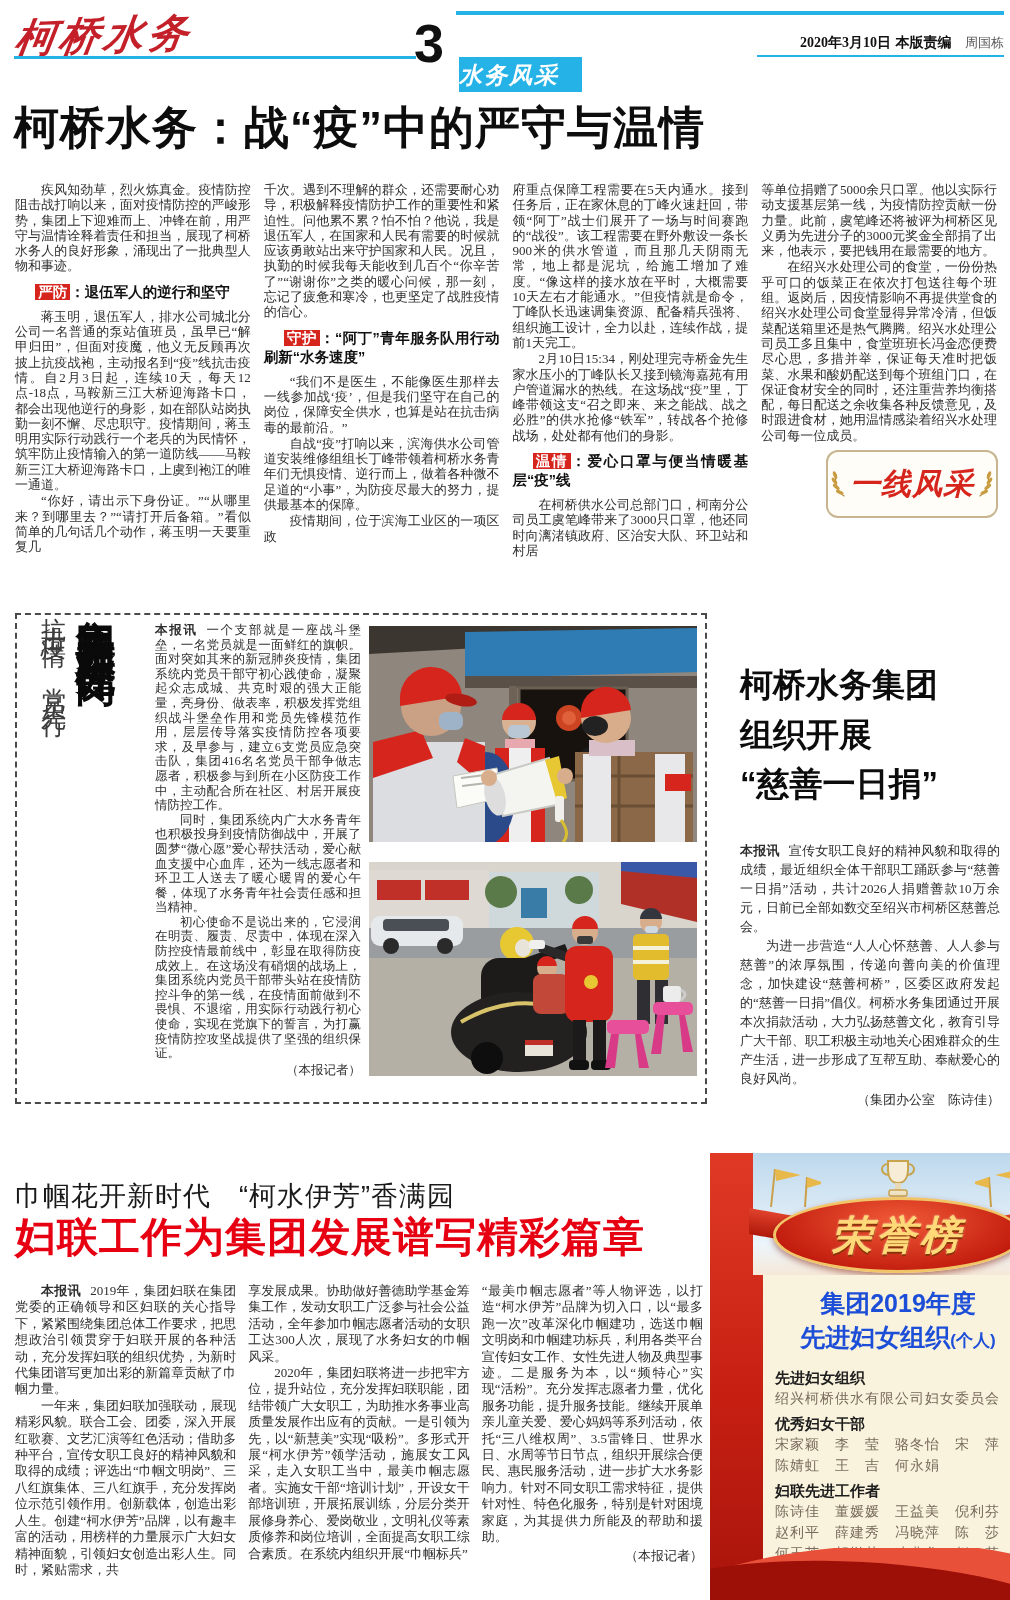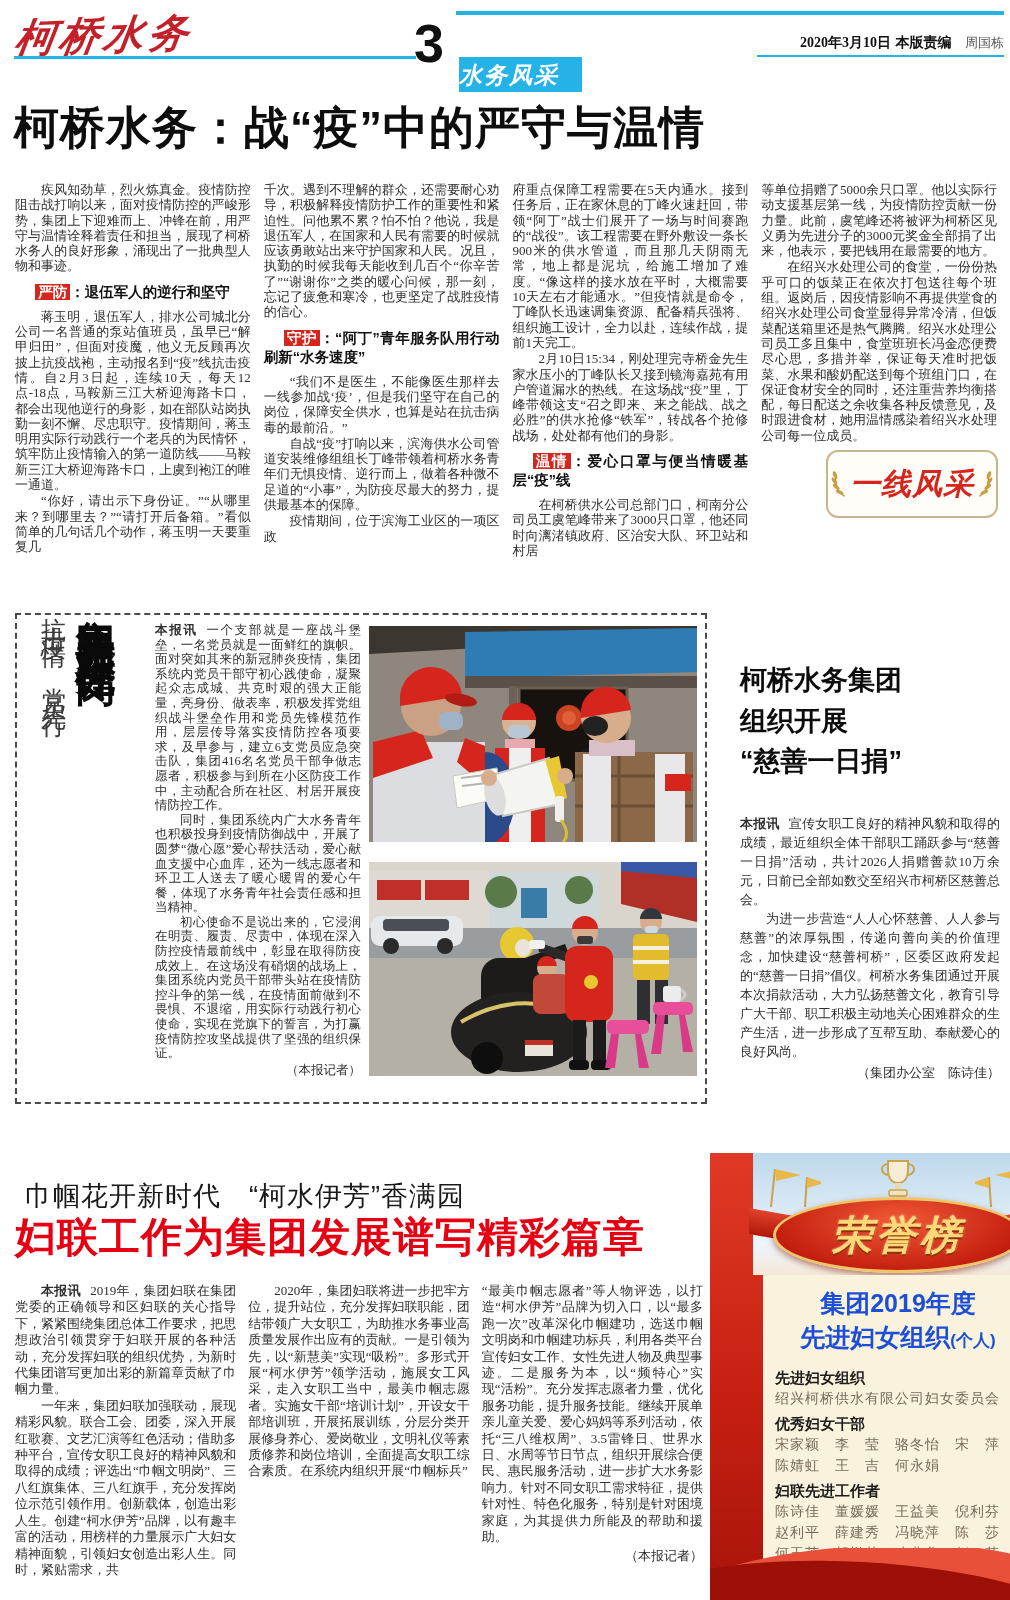--- a/index.html
+++ b/index.html
@@ -48,26 +48,26 @@
          text-align:justify;color:#2e2e2e;}
   .party-text p{margin:0;}
   .lead{font-weight:700;font-family:"Liberation Sans","DejaVu Sans",sans-serif;margin-right:0.7em;}
   .byline{text-align:right;margin-top:2px !important;}
   .photos{position:absolute;left:352px;top:11px;width:328px;}
   .photo{width:328px;overflow:hidden;background:#888;}
   .photo+.photo{margin-top:20px;}
   .photo svg{display:block;}
   
   .charity{position:absolute;left:740px;top:660px;width:260px;}
-  .charity-title{font-size:27px;font-weight:800;line-height:1.5;color:#0c0c0c;
+  .charity-title{font-size:33px;font-weight:800;line-height:1.5;color:#0c0c0c;
                  font-family:"Liberation Sans","DejaVu Sans",sans-serif;margin-bottom:32px;}
   .charity-body{font-size:13px;line-height:19px;text-align:justify;color:#2e2e2e;}
   .charity-body p{margin:0;}
   
-  .kicker{position:absolute;left:25px;top:1178px;font-size:27px;color:#1a1a1a;letter-spacing:1px;
+  .kicker{position:absolute;left:15px;top:1178px;font-size:27px;color:#1a1a1a;letter-spacing:1px;
           font-family:"Liberation Sans","DejaVu Sans",sans-serif;font-weight:500;text-align:center;}
   .red-head{position:absolute;left:15px;top:1210px;font-size:41px;font-weight:900;color:#e60012;
           font-family:"Liberation Sans","DejaVu Sans",sans-serif;letter-spacing:1px;}
   .womencols{position:absolute;left:15px;top:1283px;width:688px;height:317px;display:flex;gap:12px;}
   .wcol{flex:1;font-size:13px;line-height:16.4px;text-align:justify;color:#2e2e2e;}
   .wcol p{margin:0;}
   
   .honor{position:absolute;left:710px;top:1153px;width:290px;height:447px;overflow:hidden;
          background:linear-gradient(180deg,#e03a26 0%,#c61f12 55%,#a8140b 100%);padding-left:43px;}
   .hb-sky{position:relative;height:122px;background:linear-gradient(180deg,#bdd8ec,#ecf5fb 75%,#f6e8d8);}
@@ -319,20 +319,21 @@
 
   <div class="kicker">巾帼花开新时代　“柯水伊芳”香满园</div>
   <div class="red-head">妇联工作为集团发展谱写精彩篇章</div>
 
   <div class="womencols">
     <div class="wcol">
       <p class="ind"><span class="lead">本报讯</span><span>2019年，集团妇联在集团党委的正确领导和区妇联的关心指导下，紧紧围绕集团总体工作要求，把思想政治引领贯穿于妇联开展的各种活动，充分发挥妇联的组织优势，为新时代集团谱写更加出彩的新篇章贡献了巾帼力量。</span></p>
       <p class="ind">一年来，集团妇联加强联动，展现精彩风貌。联合工会、团委，深入开展红歌赛、文艺汇演等红色活动；借助多种平台，宣传女职工良好的精神风貌和取得的成绩；评选出“巾帼文明岗”、三八红旗集体、三八红旗手，充分发挥岗位示范引领作用。创新载体，创造出彩人生。创建“柯水伊芳”品牌，以有趣丰富的活动，用榜样的力量展示广大妇女精神面貌，引领妇女创造出彩人生。同时，紧贴需求，共</p>
     </div>
     <div class="wcol">
+      <p>享发展成果。协助做好善德助学基金筹集工作，发动女职工广泛参与社会公益活动，全年参加巾帼志愿者活动的女职工达300人次，展现了水务妇女的巾帼风采。</p>
       <p class="ind">2020年，集团妇联将进一步把牢方位，提升站位，充分发挥妇联职能，团结带领广大女职工，为助推水务事业高质量发展作出应有的贡献。一是引领为先，以“新慧美”实现“吸粉”。多形式开展“柯水伊芳”领学活动，施展女工风采，走入女职工当中，最美巾帼志愿者。实施女干部“培训计划”，开设女干部培训班，开展拓展训练，分层分类开展修身养心、爱岗敬业，文明礼仪等素质修养和岗位培训，全面提高女职工综合素质。在系统内组织开展“巾帼标兵”</p>
     </div>
     <div class="wcol">
       <p>“最美巾帼志愿者”等人物评选，以打造“柯水伊芳”品牌为切入口，以“最多跑一次”改革深化巾帼建功，选送巾帼文明岗和巾帼建功标兵，利用各类平台宣传妇女工作、女性先进人物及典型事迹。二是服务为本，以“频特心”实现“活粉”。充分发挥志愿者力量，优化服务功能，提升服务技能。继续开展单亲儿童关爱、爱心妈妈等系列活动，依托“三八维权周”、3.5雷锋日、世界水日、水周等节日节点，组织开展综合便民、惠民服务活动，进一步扩大水务影响力。针对不同女职工需求特征，提供针对性、特色化服务，特别是针对困境家庭，为其提供力所能及的帮助和援助。</p>
       <p class="byline">（本报记者）</p>
     </div>
   </div>
 
   <div class="honor">
     <div class="hb-sky">

